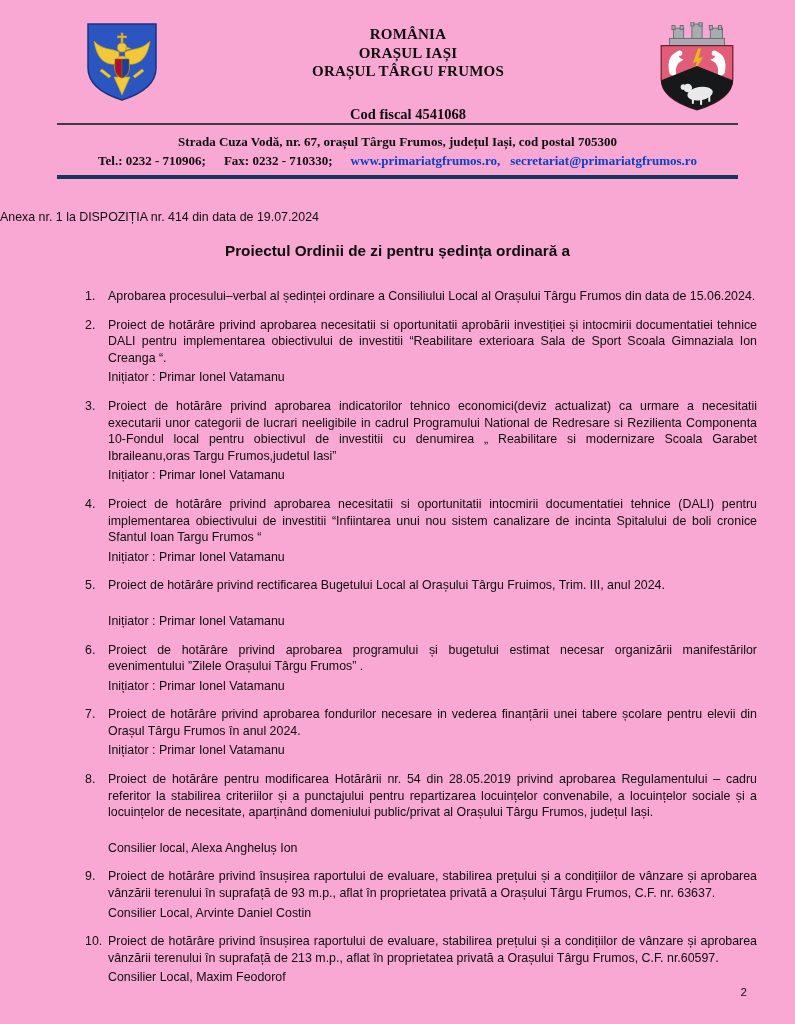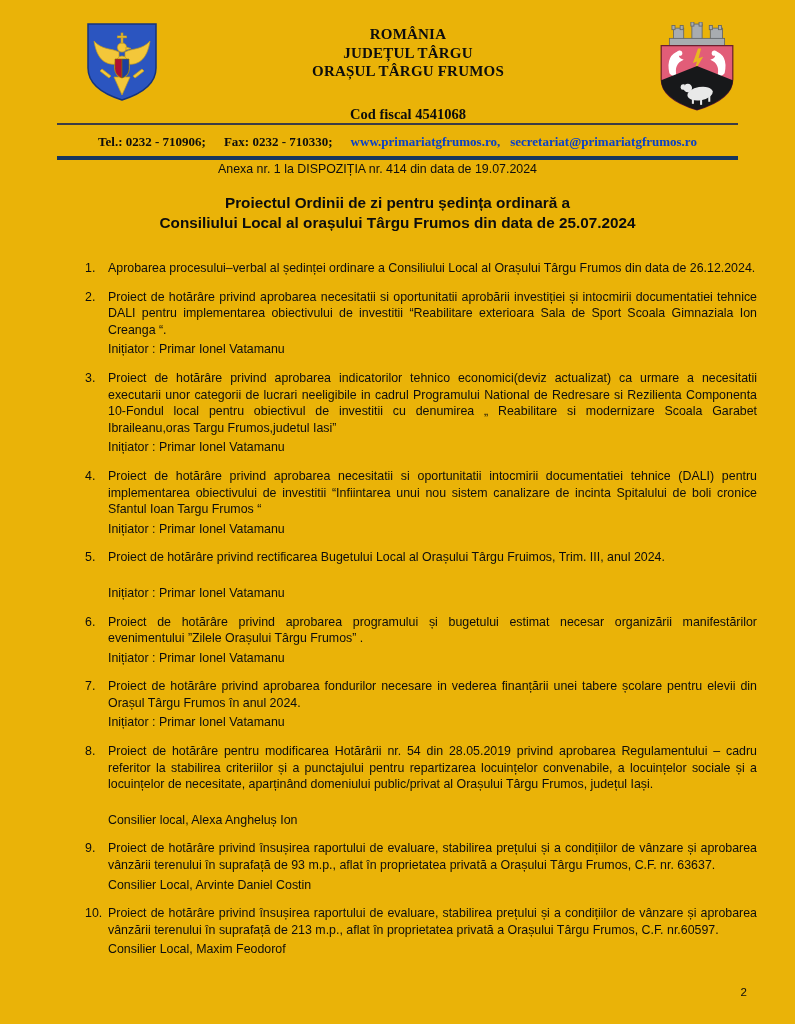--- a/index.html
+++ b/index.html
@@ -1,41 +1,41 @@
 <!DOCTYPE html>
 <html><head>
 <meta charset="utf-8">
 <style>
   html,body{margin:0;padding:0;background:#9a9a9a;}
   .page{
     position:relative;
     width:795px;height:1024px;
     margin:0 auto;
-    background:#eab308;
+    background:#f9a8d4;
     font-family:"Liberation Sans", sans-serif;
     color:#0d0d0d;
     overflow:hidden;
   }
   
   .header-row{display:flex;align-items:flex-start;padding:22px 58px 0 85px;}
   .emblem-left{width:74px;height:80px;flex:none;}
   .emblem-right{width:80px;height:90px;flex:none;position:relative;z-index:2;margin-bottom:-12px;}
   .header-center{flex:1;text-align:center;padding-top:3px;
     font-family:"Liberation Serif", serif;font-weight:bold;line-height:18.5px;}
   .hc-l1,.hc-l2,.hc-l3{font-size:15px;letter-spacing:.2px;}
   .hc-l4{font-size:14.5px;margin-top:24px;}
   .rule-thin{margin:0 57px;border-top:2.5px solid #3c3c46;position:relative;z-index:1;}
   .contact{margin-top:7px;text-align:center;font-family:"Liberation Serif", serif;
     font-weight:bold;font-size:13px;line-height:19px;}
   .contact .link{color:#0a41c8;cursor:pointer;}
   .contact .gap{display:inline-block;width:18px;}
   .contact .gap-sm{display:inline-block;width:10px;}
   .rule-thick{margin:5px 57px 0;border-top:4.5px solid #17365d;}
   
-  .annex{margin:2px 40px 0 0;text-align:center;font-size:12.4px;}
+  .annex{margin:31px 40px 0 0;text-align:left;font-size:12.4px;}
   .title{margin-top:17px;text-align:center;font-weight:bold;font-size:15.3px;line-height:20px;}
   
   .agenda{margin:27px 38px 0 85px;font-size:12.4px;line-height:16.6px;}
   .item{display:flex;margin-bottom:12px;}
   .num{flex:none;width:23px;}
   .itext{flex:1;}
   .ptext{text-align:justify;}
   .attr{text-align:left;margin-top:3px;}
   .attr.gap{margin-top:19px;}
   
@@ -64,21 +64,21 @@
         </g>
         <g stroke="#8a6d00" stroke-width="0.6">
           <path d="M30,37 h7 v19 c-3.5,-1.2 -7,-4.5 -7,-9.5 Z" fill="#b01030"></path>
           <path d="M37,37 h7 v9.5 c0,5 -3.5,8.3 -7,9.5 Z" fill="#1b3f9e"></path>
         </g>
       </svg>
     </div>
 
     <div class="header-center">
       <div class="hc-l1">ROMÂNIA</div>
-      <div class="hc-l2">JUDEȚUL TÂRGU</div>
+      <div class="hc-l2">ORAȘUL IAȘI</div>
       <div class="hc-l3">ORAȘUL TÂRGU FRUMOS</div>
       <div class="hc-l4">Cod fiscal 4541068</div>
     </div>
 
     <div class="emblem-right">
       <svg viewBox="0 0 78 88" width="80" height="90">
         <g fill="#a8acb0" stroke="#5f6367" stroke-width="0.8">
           <rect x="16" y="6" width="10" height="12"></rect>
           <rect x="34" y="2" width="10" height="16"></rect>
           <rect x="52" y="6" width="12" height="12"></rect>
@@ -107,37 +107,37 @@
           <rect x="42" y="74" width="2" height="7"></rect>
           <rect x="50" y="71" width="2" height="7"></rect>
         </g>
       </svg>
     </div>
   </div>
 
   <div class="rule-thin"></div>
 
   <div class="contact">
+    <div>Strada Cuza Vodă, nr. 67, orașul Târgu Frumos, județul Iași, cod postal 705300</div>
     <div><span>Tel.: 0232 - 710906;</span><span class="gap"></span><span>Fax: 0232 - 710330;</span><span class="gap"></span><span class="link">www.primariatgfrumos.ro,</span><span class="gap-sm"></span><span class="link">secretariat@primariatgfrumos.ro</span></div>
   </div>
 
   <div class="rule-thick"></div>
 
   <div class="annex">Anexa nr. 1 la DISPOZIȚIA nr. 414 din data de 19.07.2024</div>
 
   <div class="title">
     <div>Proiectul Ordinii de zi pentru ședința ordinară a</div>
-    <div>Consiliului Local al orașului Târgu Frumos din data de 25.07.2024</div>
   </div>
 
   <div class="agenda">
       <div class="item">
         <div class="num">1.</div>
         <div class="itext">
-          <div class="ptext">Aprobarea procesului–verbal al ședinței ordinare a Consiliului Local al Orașului Târgu Frumos din data de 26.12.2024.</div>
+          <div class="ptext">Aprobarea procesului–verbal al ședinței ordinare a Consiliului Local al Orașului Târgu Frumos din data de 15.06.2024.</div>
         </div>
       </div>
       <div class="item">
         <div class="num">2.</div>
         <div class="itext">
           <div class="ptext">Proiect de hotărâre privind aprobarea necesitatii si oportunitatii aprobării investiției și intocmirii documentatiei tehnice DALI pentru implementarea obiectivului de investitii “Reabilitare exterioara Sala de Sport Scoala Gimnaziala Ion Creanga “.</div>
           <div class="attr">Inițiator : Primar Ionel Vatamanu</div>
         </div>
       </div>
       <div class="item">

